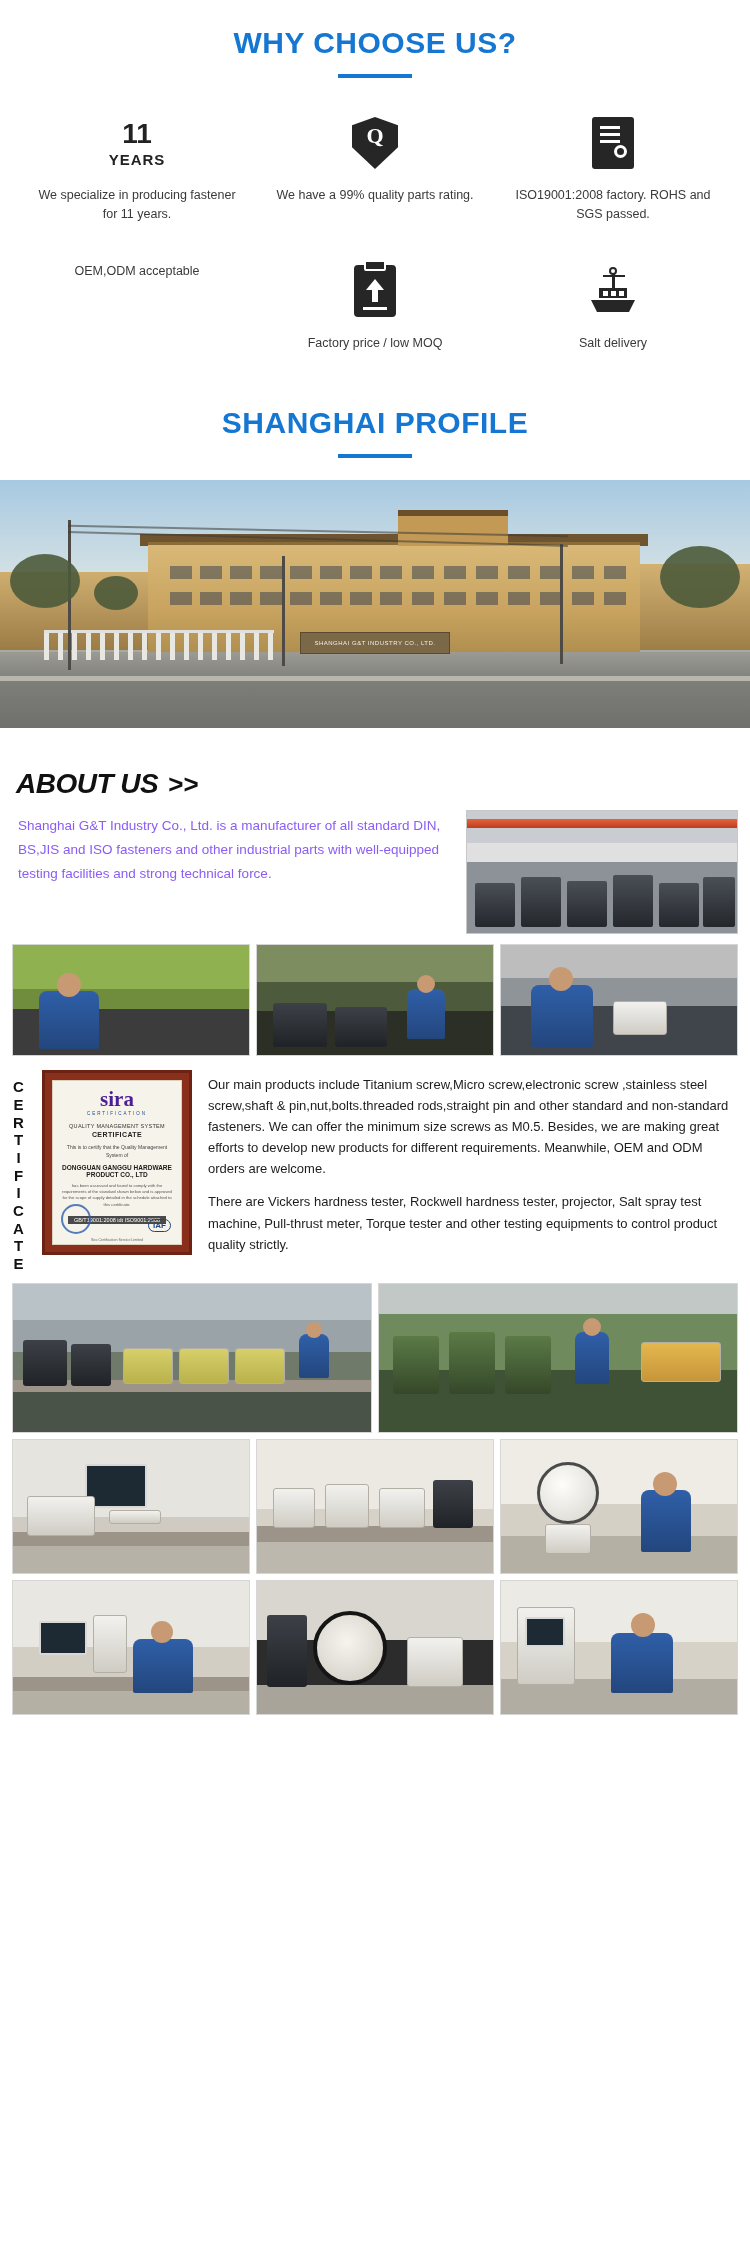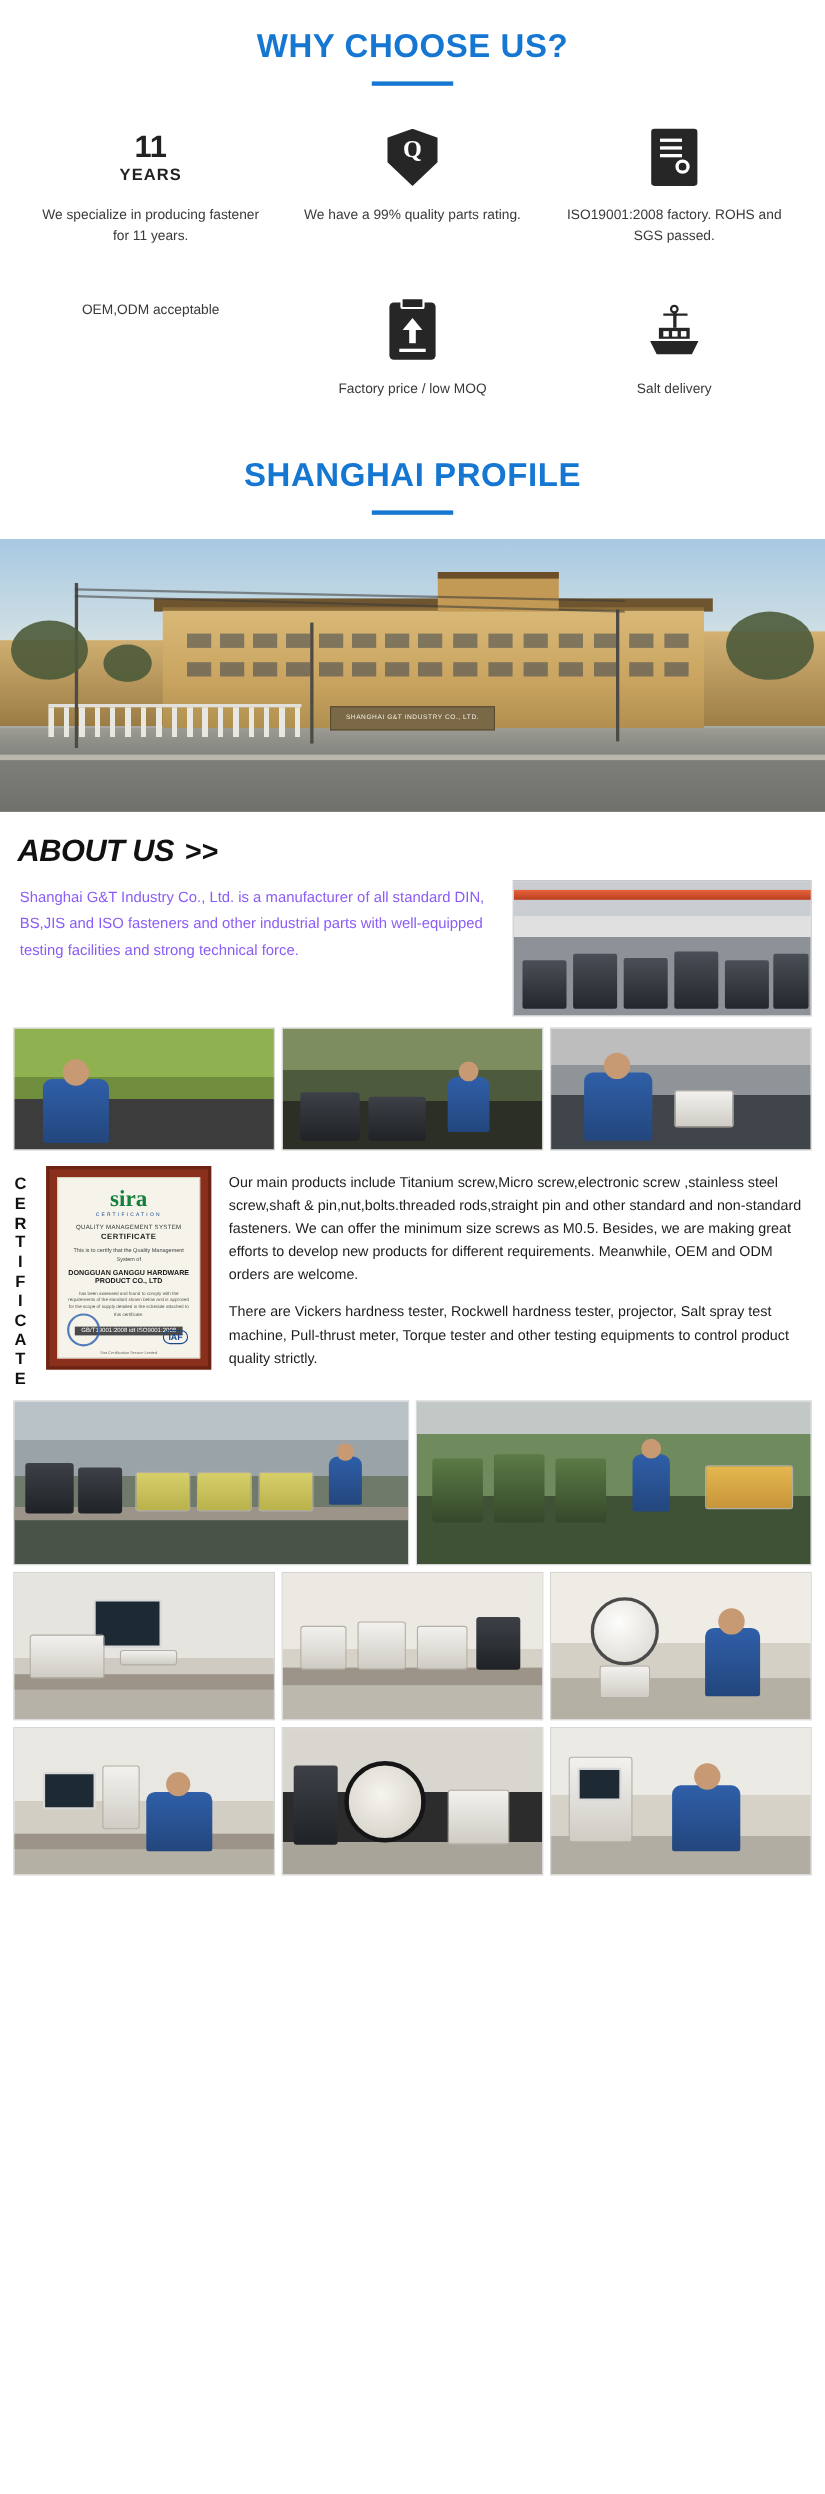--- a/index.html
+++ b/index.html
@@ -29,21 +29,21 @@
     height: 4px;
     background: #1577d2;
     margin: 14px auto 0 auto;
   }
 
   
   .why-grid {
     display: grid;
     grid-template-columns: repeat(3, 1fr);
     padding: 26px 18px 10px 18px;
-    row-gap: 20px;
+    row-gap: 10px;
   }
   .why-cell {
     text-align: center;
     padding: 10px 14px 18px 14px;
   }
   .why-icon {
     height: 58px;
     display: flex;
     align-items: center;
     justify-content: center;
@@ -220,21 +220,21 @@
   .sign-board {
     position: absolute; left: 300px; top: 152px; width: 150px; height: 22px;
     background: #7a6846; border: 1px solid #5a4a30;
     color: #f3efe4; font-size: 6px; letter-spacing: .5px;
     display: flex; align-items: center; justify-content: center;
     text-align: center; line-height: 1.1; padding: 0 3px;
   }
 
   
   .about-wrap {
-    padding: 12px 12px 0 12px;
+    padding: 32px 12px 0 12px;
   }
   .about-head {
     display: flex;
     align-items: flex-end;
     gap: 10px;
     margin: 8px 0 10px 4px;
   }
   .about-head h2 {
     margin: 0;
     font-size: 28px;
@@ -324,21 +324,21 @@
     border: 1px solid #d9d2bd;
     position: relative;
     padding: 6px 5px;
     text-align: center;
     overflow: hidden;
   }
   .sira {
     font-family: "Liberation Serif", serif;
     font-size: 21px;
     font-weight: bold;
-    color: #15803d;
+    color: #4c1d95;
     line-height: 1;
     margin-top: 2px;
   }
   .sira-sub {
     font-size: 4.5px; letter-spacing: 2px; color: #17488f; margin-top: 1px;
   }
   .cert-l1 { font-size: 5.5px; color: #333; margin-top: 7px; letter-spacing: .3px; }
   .cert-l2 { font-size: 7px; font-weight: bold; color: #222; margin-top: 2px; letter-spacing: .4px; }
   .cert-l3 { font-size: 5px; color: #444; margin-top: 6px; line-height: 1.5; }
   .cert-co { font-size: 6.5px; font-weight: bold; color: #1a1a1a; margin-top: 5px; }

